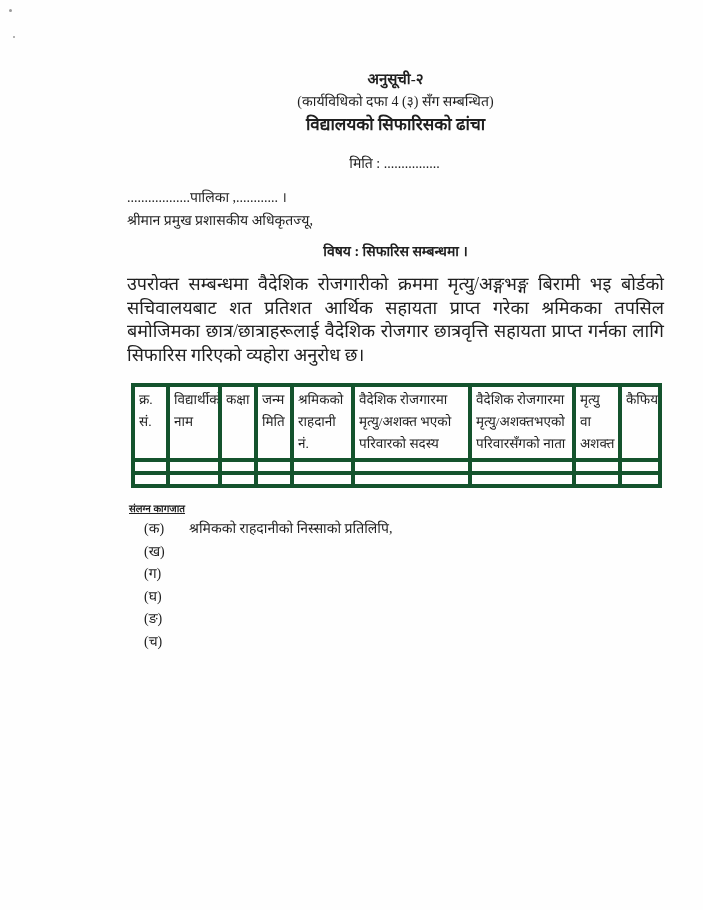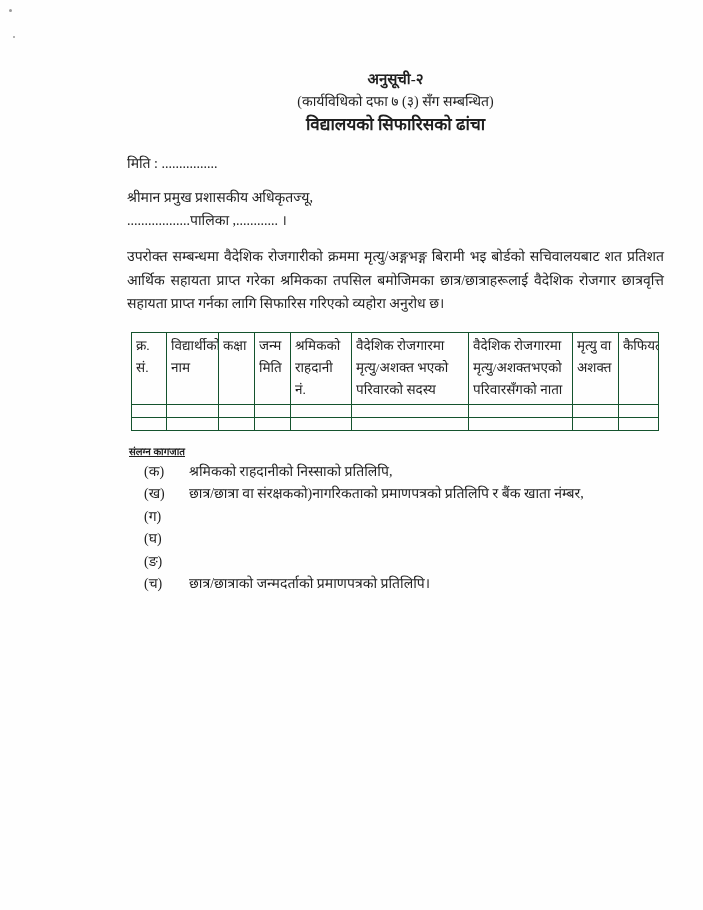--- a/index.html
+++ b/index.html
@@ -17,35 +17,35 @@
   .speck1 { left:9px; top:9px; width:3px; height:3px; }
   .speck2 { left:13px; top:36px; width:2px; height:2px; }
   .content {
     position:absolute; left:113px; top:68px; width:537px;margin-left:14px;
   }
   .title-block { text-align:center; line-height:22px; }
   .title-1 { font-size:15px; font-weight:bold; }
   .title-2 { font-size:14px; font-weight:normal; margin-top:1px; }
   .title-3 { font-size:17px; font-weight:bold; margin-top:1px; }
   .date-line {
-    text-align:left; font-size:14px; margin-top:17px; padding-right:2px;
+    text-align:center; font-size:14px; margin-top:17px; padding-right:2px;
   }
   .salutation { margin-top:14px; font-size:14px; line-height:23px; }
   .subject { text-align:center; font-weight:bold; font-size:14px; margin-top:9px; }
   .body-par {
-    margin-top:13px; font-size:14px; line-height:23.5px;
+    margin-top:13px; font-size:18px; line-height:23.5px;
     text-align:justify;
   }
   table.rec-table {
     border-collapse:collapse; table-layout:fixed;
     margin-top:16px; margin-left:4px;
     width:527px;
   }
   table.rec-table td {
-    border:1px solid #14532d;
+    border:4px solid #14532d;
     vertical-align:top;
     font-size:13.5px; line-height:22px;
     padding:2px 4px 3px 4px;
     overflow:hidden;
   }
   tr.empty-row td { height:13px; padding:0 4px; }
   .attachments { margin-top:13px; }
   .attach-heading {
     font-weight:bold; font-size:10px;
     text-decoration:underline;
@@ -60,31 +60,32 @@
 <body>
 
 <div class="page">
   <div class="speck speck1"></div>
   <div class="speck speck2"></div>
 
   <div class="content">
 
     <div class="title-block">
       <div class="title-1">अनुसूची-२</div>
-      <div class="title-2">(कार्यविधिको दफा ७ (३) सँग सम्बन्धित)</div>
+      <div class="title-2">(कार्यविधिको दफा 4 (३) सँग सम्बन्धित)</div>
       <div class="title-3">विद्यालयको सिफारिसको ढांचा</div>
     </div>
 
     <div class="date-line">मिति : ................</div>
 
     <div class="salutation">
+      <div>..................पालिका ,............ ।</div>
       <div>श्रीमान प्रमुख प्रशासकीय अधिकृतज्यू,</div>
-      <div>..................पालिका ,............ ।</div>
     </div>
 
+    <div class="subject">विषय : सिफारिस सम्बन्धमा ।</div>
 
     <div class="body-par">उपरोक्त सम्बन्धमा वैदेशिक रोजगारीको क्रममा मृत्यु/अङ्गभङ्ग बिरामी भइ बोर्डको सचिवालयबाट शत प्रतिशत आर्थिक सहायता प्राप्त गरेका श्रमिकका तपसिल बमोजिमका छात्र/छात्राहरूलाई वैदेशिक रोजगार छात्रवृत्ति सहायता प्राप्त गर्नका लागि सिफारिस गरिएको व्यहोरा अनुरोध छ।</div>
 
     <table class="rec-table">
       <colgroup>
         <col style="width:35px">
           <col style="width:52px">
           <col style="width:36px">
         <col style="width:36px">
           <col style="width:61px">
@@ -132,32 +133,30 @@
 
     <div class="attachments">
       <div class="attach-heading">संलग्न कागजात</div>
       <div class="attach-list">
         <div class="attach-item">
           <span class="attach-label">(क)</span>
           <span class="attach-text">श्रमिकको राहदानीको निस्साको प्रतिलिपि,</span>
         </div>
         <div class="attach-item">
           <span class="attach-label">(ख)</span>
-          <span class="attach-text">छात्र/छात्रा वा संरक्षकको)नागरिकताको प्रमाणपत्रको प्रतिलिपि र बैंक खाता नंम्बर,</span>
         </div>
         <div class="attach-item">
           <span class="attach-label">(ग)</span>
         </div>
         <div class="attach-item">
           <span class="attach-label">(घ)</span>
         </div>
         <div class="attach-item">
           <span class="attach-label">(ङ)</span>
         </div>
         <div class="attach-item">
           <span class="attach-label">(च)</span>
-          <span class="attach-text">छात्र/छात्राको जन्मदर्ताको प्रमाणपत्रको प्रतिलिपि।</span>
         </div>
       </div>
     </div>
 
   </div>
 </div>
 
 </body></html>

